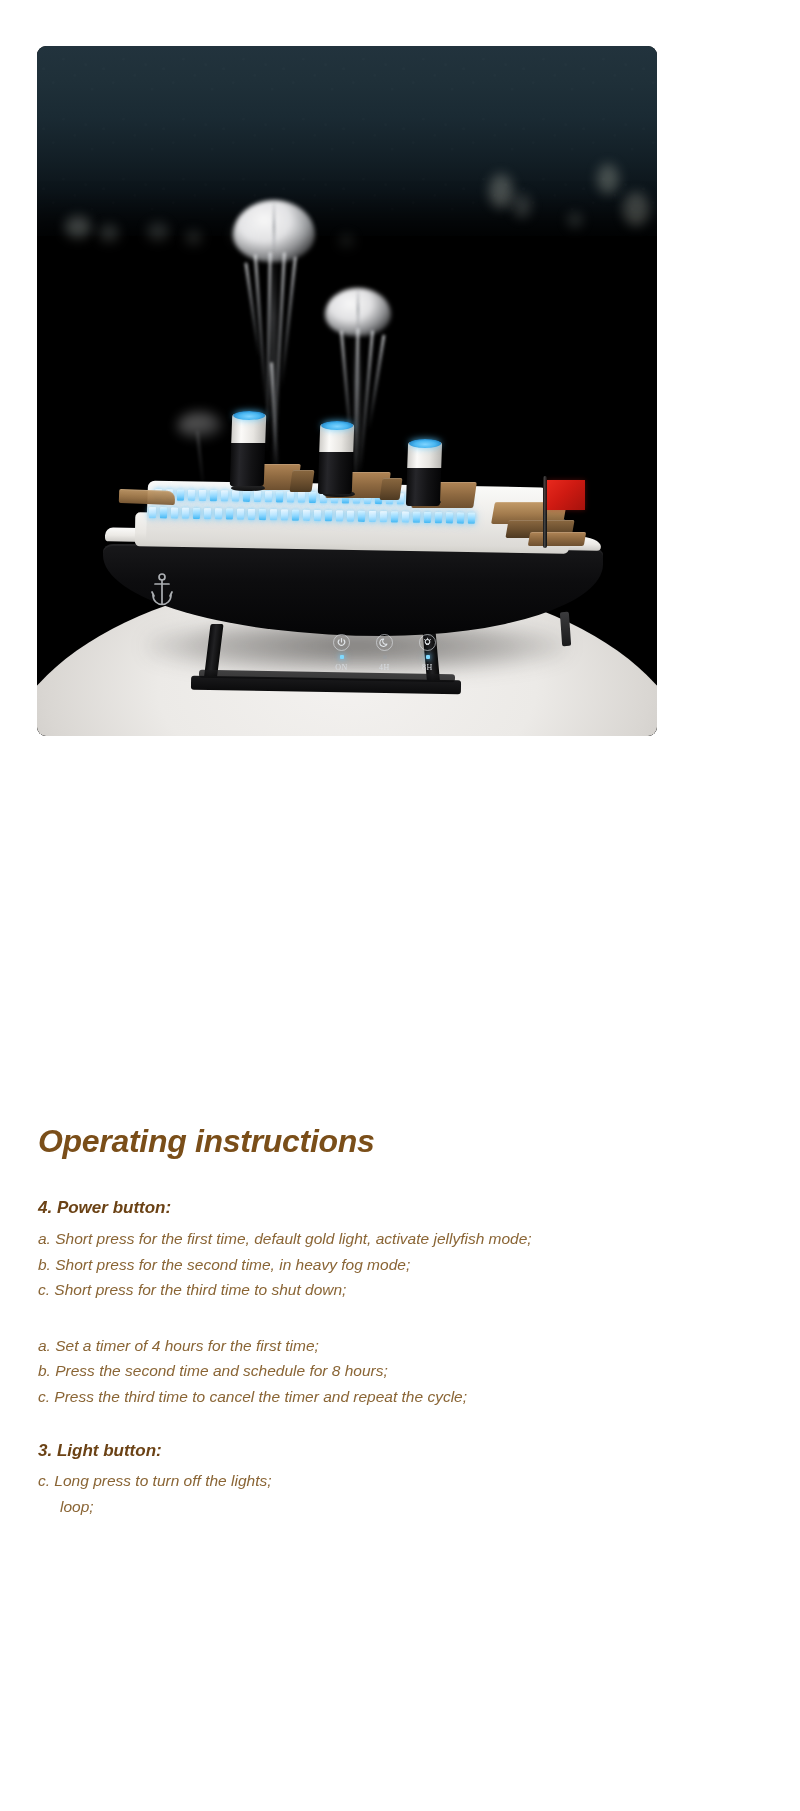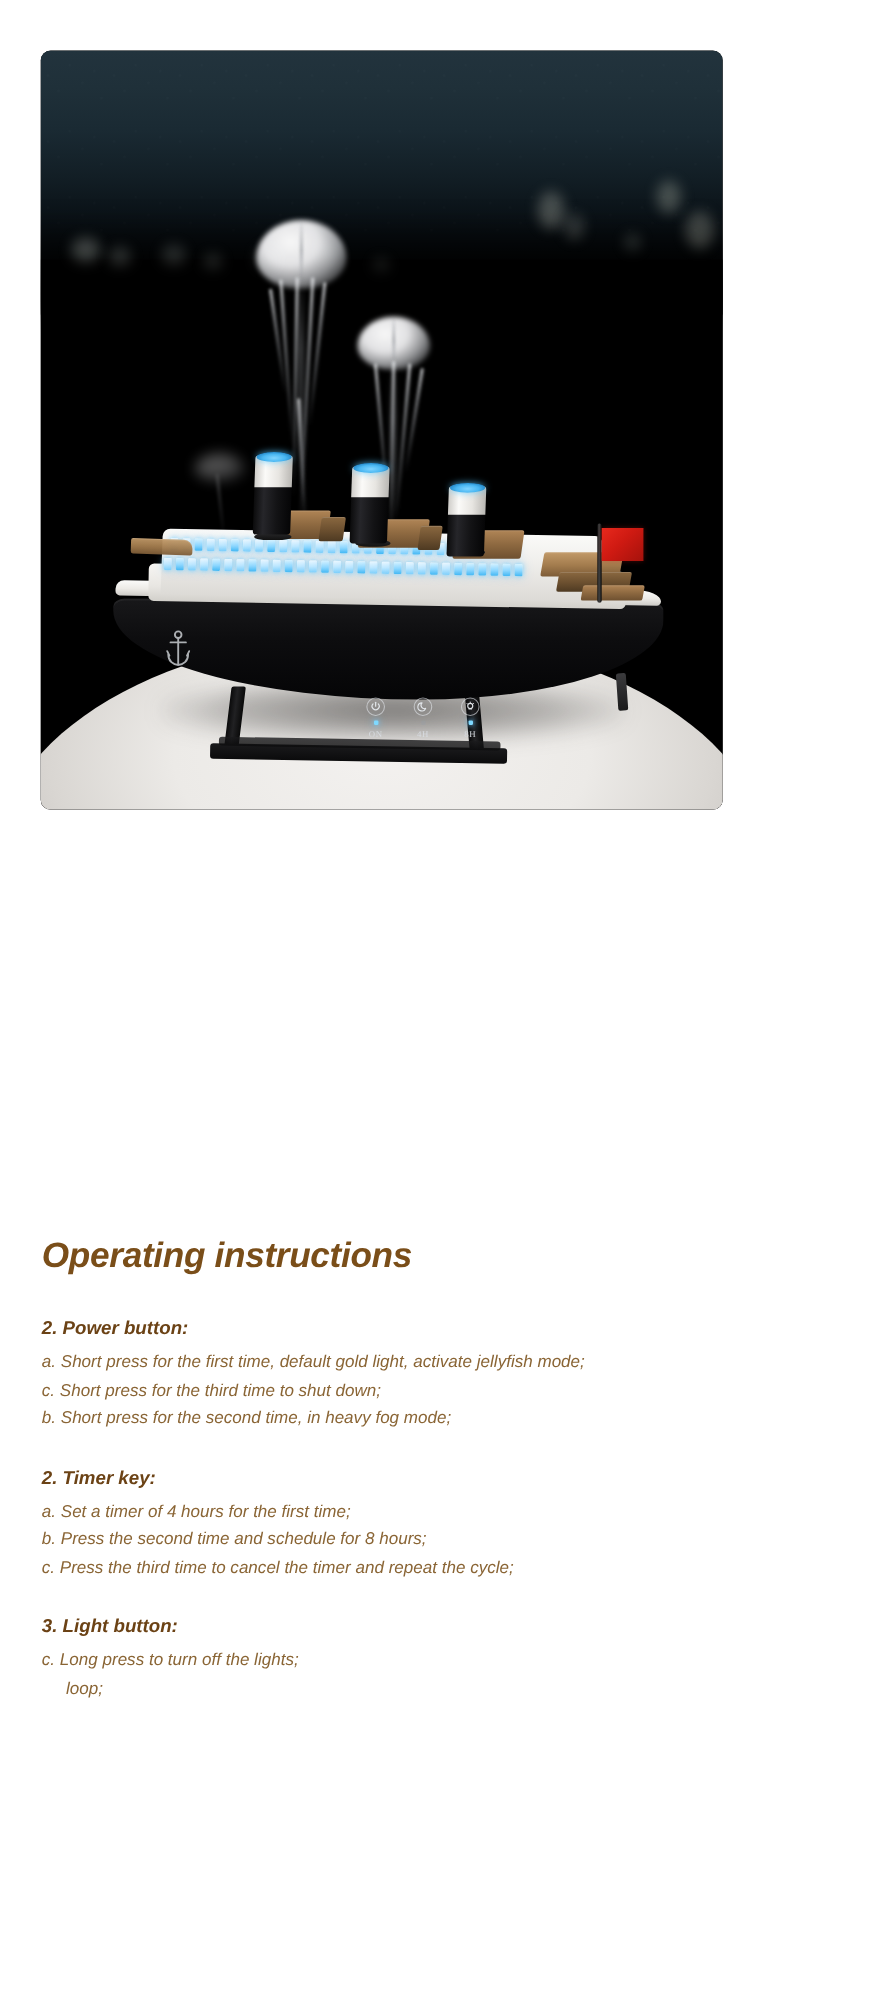--- a/index.html
+++ b/index.html
@@ -551,27 +551,26 @@
       </div>
 
     </div>
   </div>
 </div>
 
 <div class="content">
   <h1 class="page-title">Operating instructions</h1>
   <div id="sections-container">
       <div class="section">
-        <h2 class="section-heading">2. Power button:</h2>
+        <h2 class="section-heading">4. Power button:</h2>
         <p class="section-line">a. Short press for the first time, default gold light, activate jellyfish mode;</p>
+        <p class="section-line">b. Short press for the second time, in heavy fog mode;</p>
         <p class="section-line">c. Short press for the third time to shut down;</p>
-        <p class="section-line">b. Short press for the second time, in heavy fog mode;</p>
       </div>
       <div class="section">
-        <h2 class="section-heading">2. Timer key:</h2>
         <p class="section-line">a. Set a timer of 4 hours for the first time;</p>
         <p class="section-line">b. Press the second time and schedule for 8 hours;</p>
         <p class="section-line">c. Press the third time to cancel the timer and repeat the cycle;</p>
       </div>
       <div class="section">
         <h2 class="section-heading">3. Light button:</h2>
         <p class="section-line">c. Long press to turn off the lights;</p>
         <p class="section-line cont">loop;</p>
       </div>
     </div>

